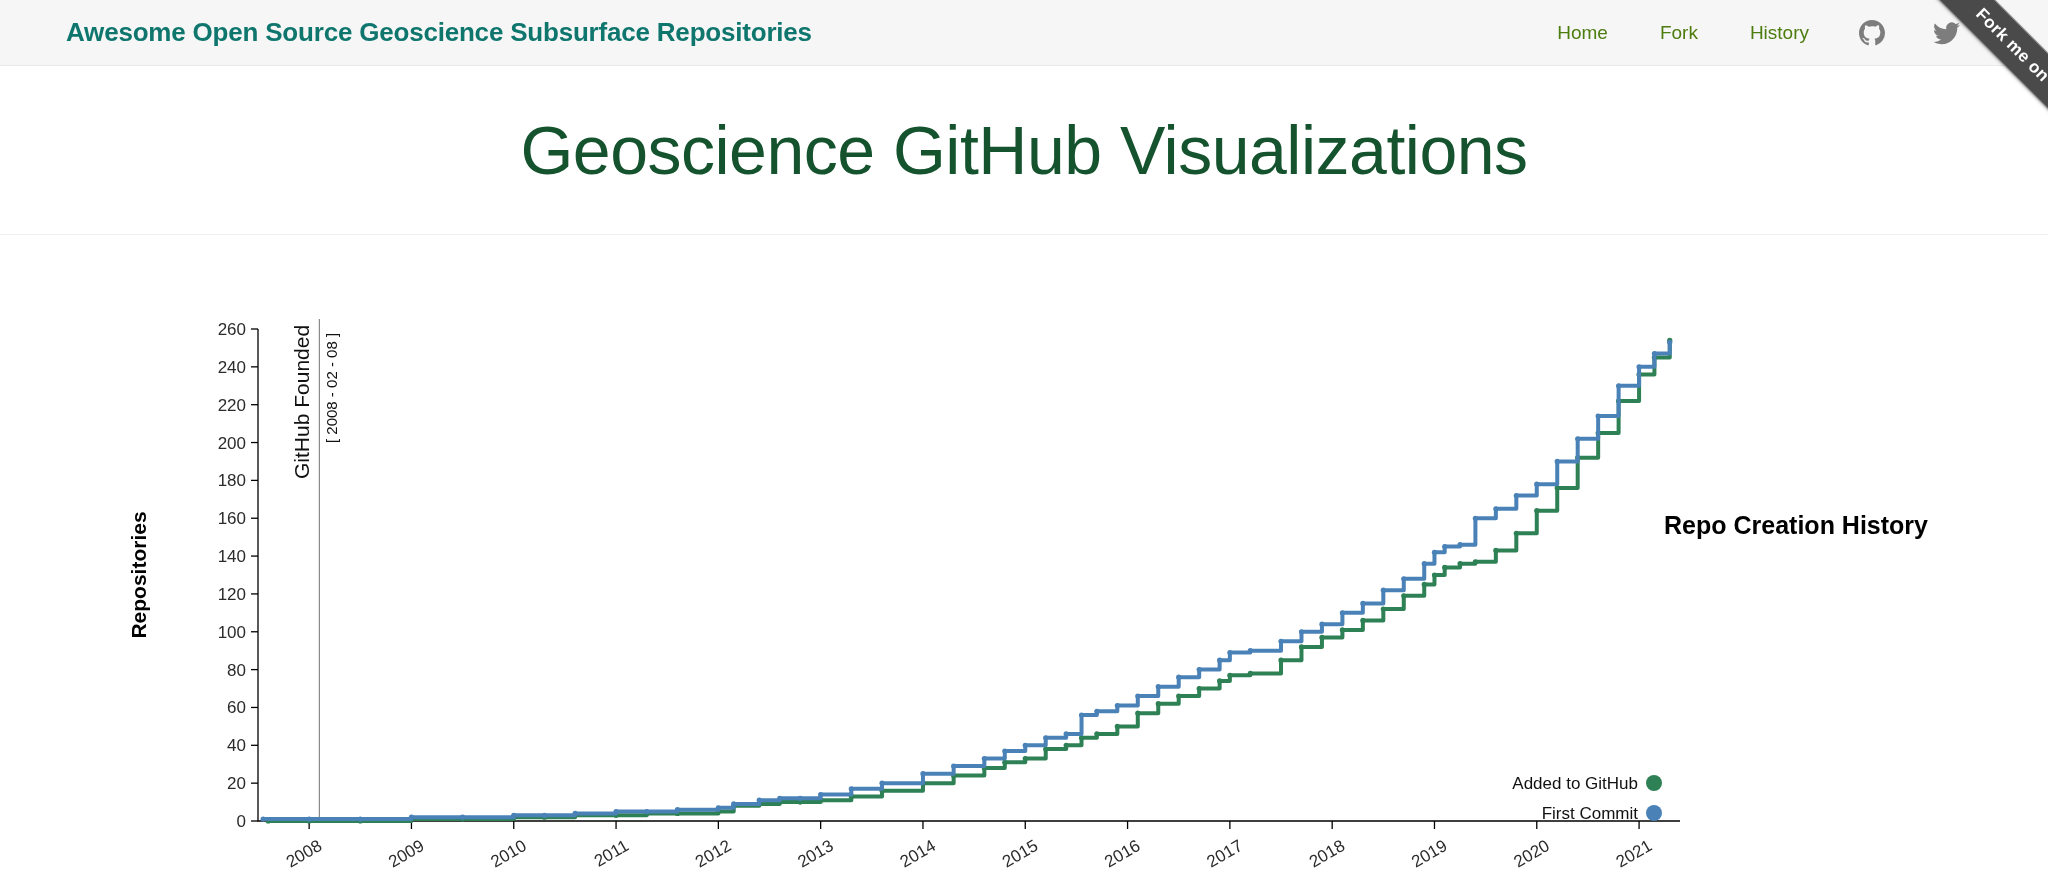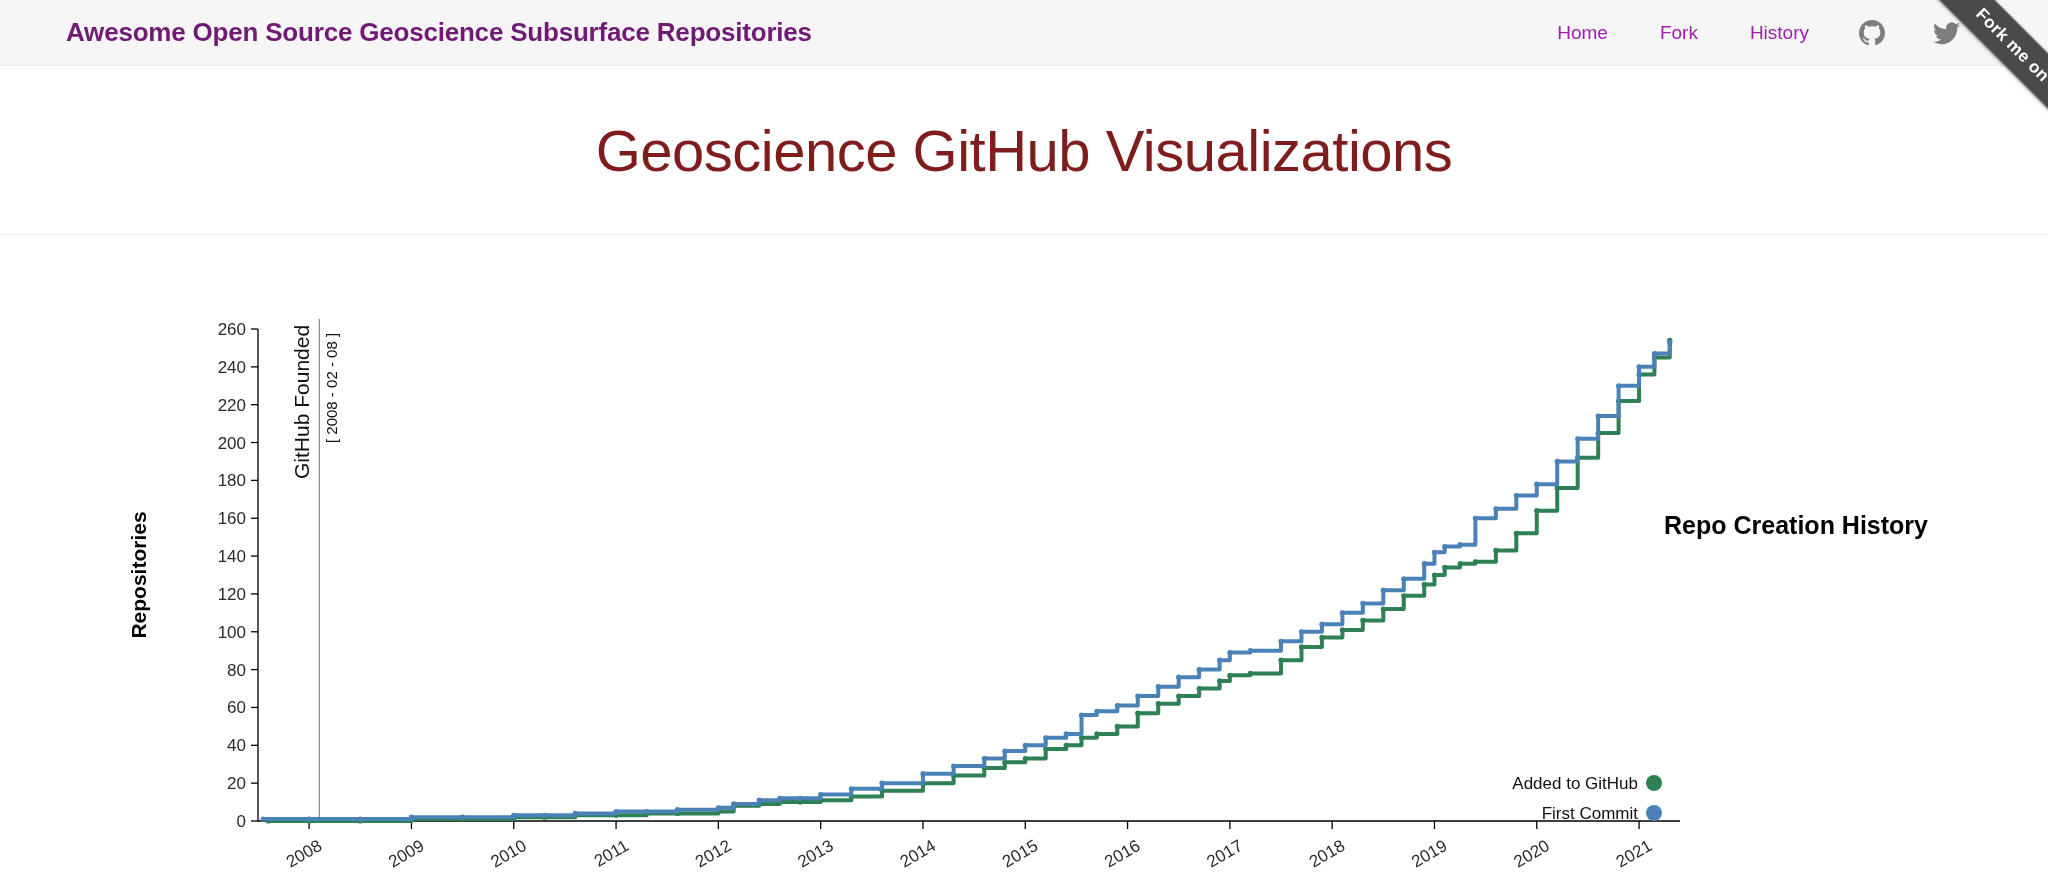--- a/index.html
+++ b/index.html
@@ -17,34 +17,34 @@
     height: 66px;
     background: #f6f6f6;
     border-bottom: 1px solid #e9e9e9;
     display: flex;
     align-items: center;
     padding: 0 64px 0 66px;
   }
   .brand {
     font-size: 26px;
     font-weight: bold;
-    color: #701a75;
+    color: #0f766e;
     letter-spacing: -0.2px;
     text-decoration: none;
     white-space: nowrap;
   }
   .nav-links {
     margin-left: auto;
     display: flex;
     align-items: center;
     gap: 0px;
   }
   .nav-link {
     font-size: 19px;
-    color: #a21caf;
+    color: #4d7c0f;
     text-decoration: none;
     padding: 0 26px;
     white-space: nowrap;
   }
   .nav-icon {
     padding: 0 24px;
     display: flex;
     align-items: center;
     color: #7d7d7d;
   }
@@ -81,23 +81,23 @@
 
   
   .page-header {
     height: 169px;
     border-bottom: 1px solid #f0f0f0;
     display: flex;
     align-items: center;
     justify-content: center;
   }
   .page-title {
-    font-size: 58px;
+    font-size: 68px;
     font-weight: normal;
-    color: #7f1d1d;
+    color: #14532d;
     margin: 0;
     letter-spacing: -0.5px;
   }
 
   
   .chart-area {
     position: relative;
     width: 2048px;
     height: 643px;
   }

